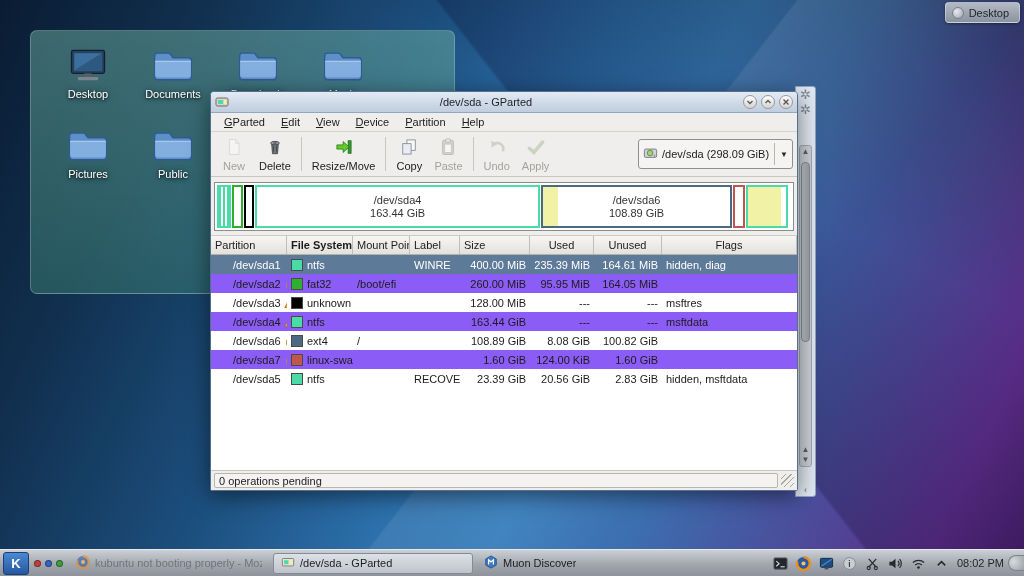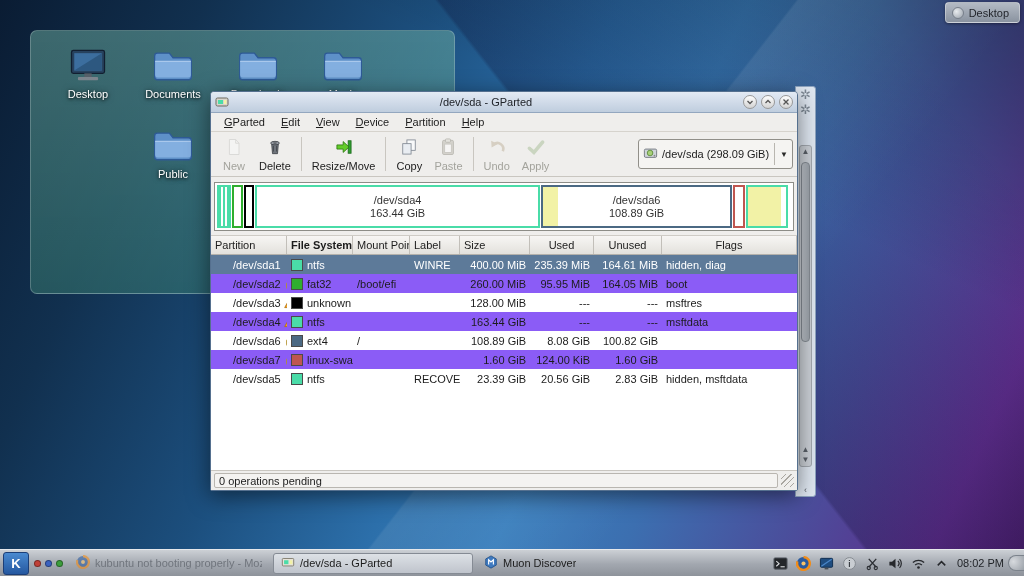--- a/index.html
+++ b/index.html
@@ -152,20 +152,26 @@
           <path d="M4 9a3 3 0 0 1 3-3h13l4 5h17a3 3 0 0 1 3 3v18a3 3 0 0 1-3 3H7a3 3 0 0 1-3-3z" fill="#5e90c8" stroke="#2e5a96" stroke-width="1.4"></path>
           <path d="M4.5 15h39v14.5a3 3 0 0 1-3 3h-33a3 3 0 0 1-3-3z" fill="#83afe0"></path>
           <path d="M4.5 15h39" stroke="#a9c8ec" stroke-width="1.2"></path>
         </svg></span><div class="lbl">Downloads</div></div>
     <div class="dicon" style="left: 277px; top: 16px;"><span><svg viewBox="0 0 48 40">
           <path d="M4 9a3 3 0 0 1 3-3h13l4 5h17a3 3 0 0 1 3 3v18a3 3 0 0 1-3 3H7a3 3 0 0 1-3-3z" fill="#5e90c8" stroke="#2e5documentation" stroke-width="0"></path>
           <path d="M4 9a3 3 0 0 1 3-3h13l4 5h17a3 3 0 0 1 3 3v18a3 3 0 0 1-3 3H7a3 3 0 0 1-3-3z" fill="#5e90c8" stroke="#2e5a96" stroke-width="1.4"></path>
           <path d="M4.5 15h39v14.5a3 3 0 0 1-3 3h-33a3 3 0 0 1-3-3z" fill="#83afe0"></path>
           <path d="M4.5 15h39" stroke="#a9c8ec" stroke-width="1.2"></path>
         </svg></span><div class="lbl">Music</div></div>
+    <div class="dicon" style="left: 22px; top: 96px;"><span><svg viewBox="0 0 48 40">
+          <path d="M4 9a3 3 0 0 1 3-3h13l4 5h17a3 3 0 0 1 3 3v18a3 3 0 0 1-3 3H7a3 3 0 0 1-3-3z" fill="#5e90c8" stroke="#2e5documentation" stroke-width="0"></path>
+          <path d="M4 9a3 3 0 0 1 3-3h13l4 5h17a3 3 0 0 1 3 3v18a3 3 0 0 1-3 3H7a3 3 0 0 1-3-3z" fill="#5e90c8" stroke="#2e5a96" stroke-width="1.4"></path>
+          <path d="M4.5 15h39v14.5a3 3 0 0 1-3 3h-33a3 3 0 0 1-3-3z" fill="#83afe0"></path>
+          <path d="M4.5 15h39" stroke="#a9c8ec" stroke-width="1.2"></path>
+        </svg></span><div class="lbl">Pictures</div></div>
     <div class="dicon" style="left: 107px; top: 96px;"><span><svg viewBox="0 0 48 40">
           <path d="M4 9a3 3 0 0 1 3-3h13l4 5h17a3 3 0 0 1 3 3v18a3 3 0 0 1-3 3H7a3 3 0 0 1-3-3z" fill="#5e90c8" stroke="#2e5documentation" stroke-width="0"></path>
           <path d="M4 9a3 3 0 0 1 3-3h13l4 5h17a3 3 0 0 1 3 3v18a3 3 0 0 1-3 3H7a3 3 0 0 1-3-3z" fill="#5e90c8" stroke="#2e5a96" stroke-width="1.4"></path>
           <path d="M4.5 15h39v14.5a3 3 0 0 1-3 3h-33a3 3 0 0 1-3-3z" fill="#83afe0"></path>
           <path d="M4.5 15h39" stroke="#a9c8ec" stroke-width="1.2"></path>
         </svg></span><div class="lbl">Public</div></div>
   </div>
 
 <div class="bgwin">
   <div class="gear">✲</div>
@@ -365,23 +371,20 @@
         </div>
         <div class="td r" style="width:70px;flex:0 0 70px">
           <span>260.00 MiB</span>
         </div>
         <div class="td r" style="width:64px;flex:0 0 64px">
           <span>95.95 MiB</span>
         </div>
         <div class="td r" style="width:68px;flex:0 0 68px">
           <span>164.05 MiB</span>
         </div>
-        <div class="td" style="flex:1">
-          <span>boot</span>
-        </div>
       </div>
       <div class="trow">
         <div class="td" style="width:76px;flex:0 0 76px">
           <span class="pname">/dev/sda3</span>
           <span class="picon"><svg viewBox="0 0 13 13">
               <path d="M6.5 1 12.3 11.6H.7z" fill="#f5a623" stroke="#ad6d0d" stroke-width=".8"></path>
               <rect x="5.9" y="4.3" width="1.3" height="3.8" fill="#402c00"></rect>
               <rect x="5.9" y="9" width="1.3" height="1.3" fill="#402c00"></rect>
             </svg></span>
         </div>

